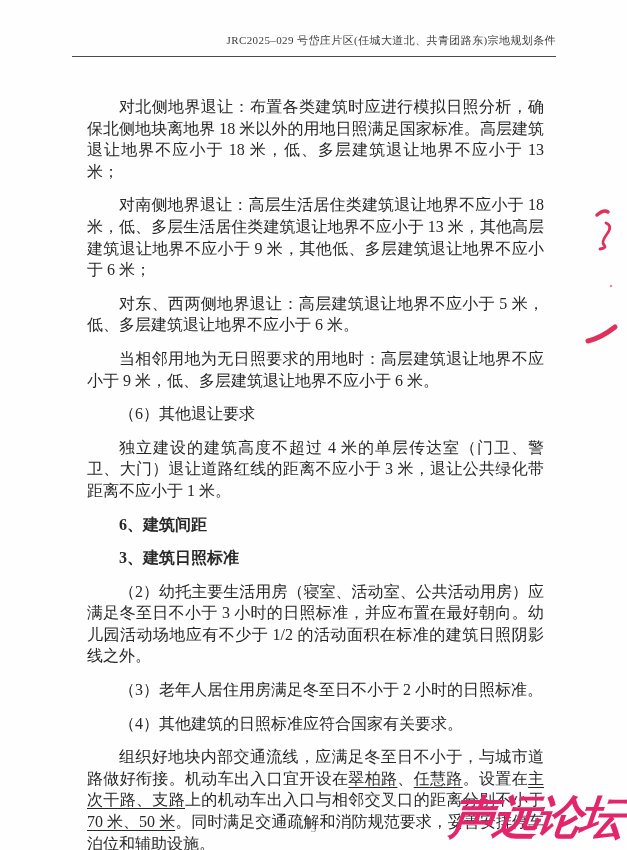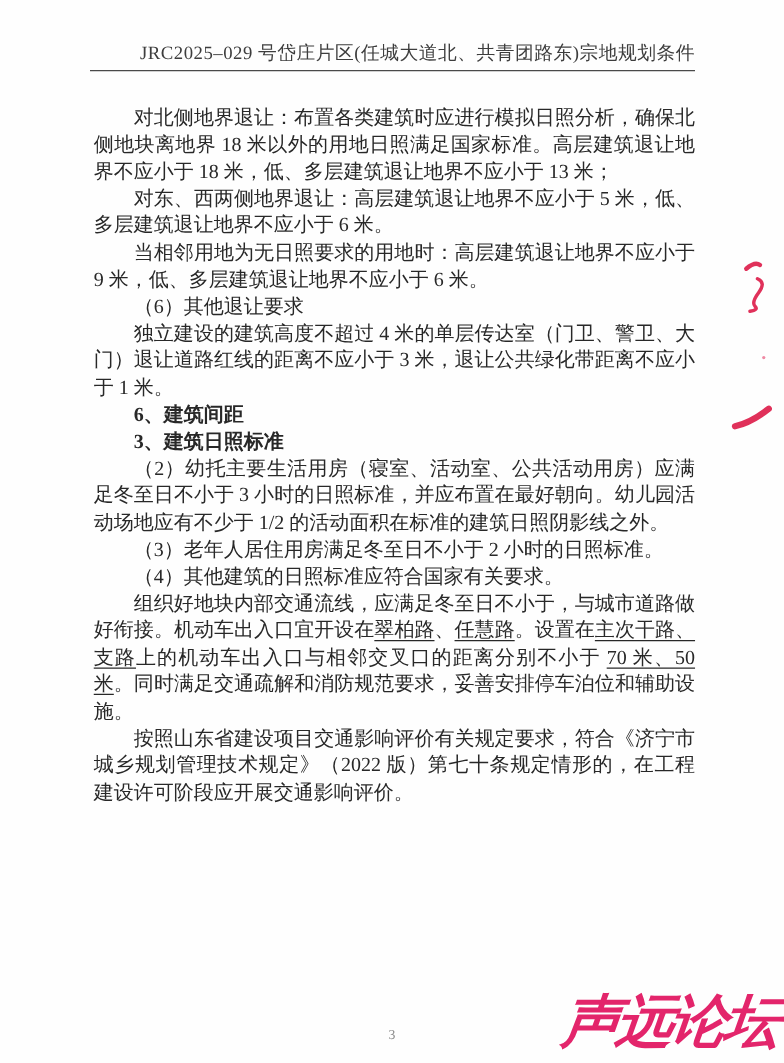--- a/index.html
+++ b/index.html
@@ -10,41 +10,41 @@
     overflow: hidden;
   }
   .page {
     position: relative;
     width: 627px; height: 850px;
     background: #fefefe;
   }
   .doc-header {
     position: absolute;
     top: 33px; right: 71px;
-    font-size: 15px;
+    font-size: 11px;
     letter-spacing: 0.4px;
     color: #3d3d3d;
     white-space: nowrap;
   }
   .header-rule {
     position: absolute;
     top: 56px; left: 72px;
     width: 484px; height: 0;
     border-top: 1.2px solid #4a4a4a;
   }
   .doc-body {
     position: absolute;
     top: 84px; left: 75px;
     width: 481px;
     font-size: 16px;
     line-height: 21.6px;
     color: #282828;
     text-align: justify;
   }
-  .doc-body p { margin: 0; text-indent: 2em; font-family: Liberation Serif, serif; }
+  .doc-body p { margin: 12px; text-indent: 2em; font-family: Liberation Serif, serif; }
   .doc-body p.heading { font-weight: bold; }
   .doc-body span.u {
     text-decoration: underline;
     text-underline-offset: 3px;
     text-decoration-thickness: 1px;
   }
   .page-number {
     position: absolute;
     top: 822px; left: 0; width: 627px;
     text-align: center;
@@ -74,20 +74,21 @@
 <body>
 
 <div class="page">
 
   <div class="doc-header">JRC2025–029 号岱庄片区(任城大道北、共青团路东)宗地规划条件</div>
 
   <div class="header-rule"></div>
 
   <div class="doc-body">
       <p class="para"><span>对北侧地界退让：布置各类建筑时应进行模拟日照分析，确保北侧地块离地界 18 米以外的用地日照满足国家标准。高层建筑退让地界不应小于 18 米，低、多层建筑退让地界不应小于 13 米；</span></p>
+      <p class="para"><span>对南侧地界退让：高层生活居住类建筑退让地界不应小于 18 米，低、多层生活居住类建筑退让地界不应小于 13 米，其他高层建筑退让地界不应小于 9 米，其他低、多层建筑退让地界不应小于 6 米；</span></p>
       <p class="para"><span>对东、西两侧地界退让：高层建筑退让地界不应小于 5 米，低、多层建筑退让地界不应小于 6 米。</span></p>
       <p class="para"><span>当相邻用地为无日照要求的用地时：高层建筑退让地界不应小于 9 米，低、多层建筑退让地界不应小于 6 米。</span></p>
       <p class="para"><span>（6）其他退让要求</span></p>
       <p class="para"><span>独立建设的建筑高度不超过 4 米的单层传达室（门卫、警卫、大门）退让道路红线的距离不应小于 3 米，退让公共绿化带距离不应小于 1 米。</span></p>
       <p class="heading"><span>6、建筑间距</span></p>
       <p class="heading"><span>3、建筑日照标准</span></p>
       <p class="para"><span>（2）幼托主要生活用房（寝室、活动室、公共活动用房）应满足冬至日不小于 3 小时的日照标准，并应布置在最好朝向。幼儿园活动场地应有不少于 1/2 的活动面积在标准的建筑日照阴影线之外。</span></p>
       <p class="para"><span>（3）老年人居住用房满足冬至日不小于 2 小时的日照标准。</span></p>
       <p class="para"><span>（4）其他建筑的日照标准应符合国家有关要求。</span></p>
       <p class="para"><span>组织好地块内部交通流线，应满足冬至日不小于，与城市道路做好衔接。机动车出入口宜开设在</span><span class="u">翠柏路</span><span>、</span><span class="u">任慧路</span><span>。设置在</span><span class="u">主次干路、支路</span><span>上的机动车出入口与相邻交叉口的距离分别不小于 </span><span class="u">70 米、50 米</span><span>。同时满足交通疏解和消防规范要求，妥善安排停车泊位和辅助设施。</span></p>

